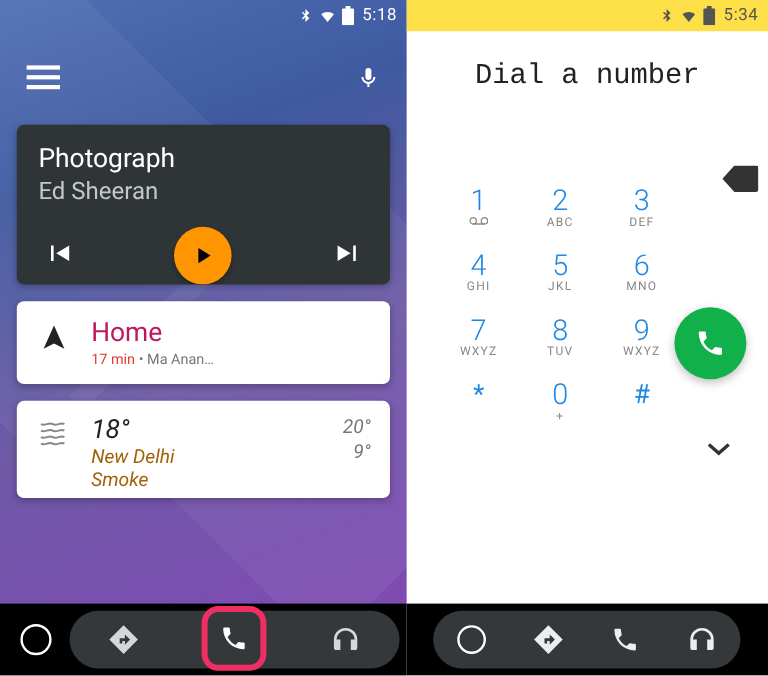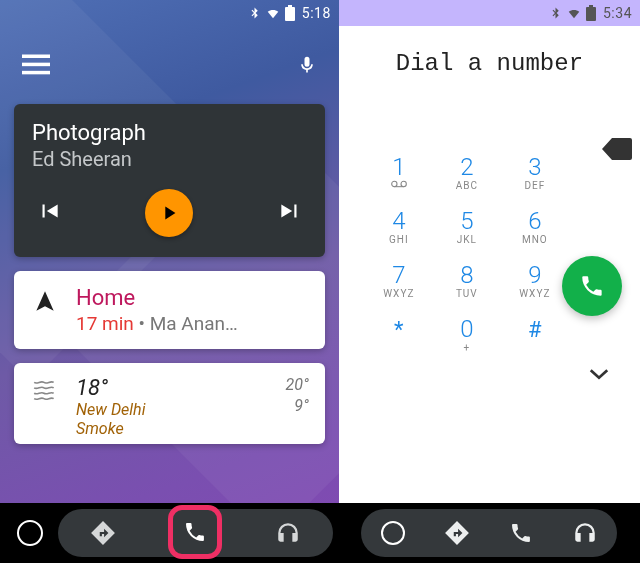--- a/index.html
+++ b/index.html
@@ -27,21 +27,21 @@
   .left-bg::before { top: 20px; left: -120px; }
   .left-bg::after  { top: 180px; left: 120px; }
 
   .status-bar {
     position: relative; height: 26px;
     display: flex; align-items: center; justify-content: flex-end;
     padding: 0 8px 0 0; gap: 3px;
     font-size: 14px;
   }
   .screen.left .status-bar { color: #fff; }
-  .screen.right .status-bar { background: #c4b5fd; color: #555; }
+  .screen.right .status-bar { background: #fde047; color: #555; }
   .status-bar .clock { margin-left: 4px; font-weight: 400; letter-spacing: .5px;}
   .bt-ic, .wifi-ic, .batt-ic { display:inline-flex; }
   .bt-ic svg, .wifi-ic svg, .batt-ic svg { display:block; }
 
   .top-bar {
     position: relative;
     height: 78px;
     display: flex; align-items: center; justify-content: space-between;
     padding: 0 22px;
   }
@@ -51,21 +51,21 @@
   .cards { position: relative; padding: 0 14px; display:flex; flex-direction:column; gap:14px; }
 
   .card {
     border-radius: 6px;
     box-shadow: 0 2px 6px rgba(0,0,0,0.25);
     overflow: hidden;
   }
   .media-card {
     background: #2f3437;
     color: #fff;
-    padding: 16px 18px 20px 18px;
+    padding: 16px 18px 0 18px;
   }
   .media-title { font-size: 22px; font-weight: 400; }
   .media-artist { font-size: 20px; color: #c4c7c9; margin-top: 2px; }
   .media-controls {
     display:flex; align-items:center; justify-content:space-between;
     margin-top: 18px;
     padding: 0 4px;
   }
   .play-btn {
     width: 48px; height: 48px; border-radius: 50%;
@@ -73,21 +73,21 @@
     display:flex; align-items:center; justify-content:center;
     box-shadow: 0 2px 4px rgba(0,0,0,.3);
   }
   .skip-btn { color:#fff; }
 
   .nav-card, .weather-card { background:#fff; }
   .nav-card { padding: 14px 16px; display:flex; align-items:flex-start; gap:16px; }
   .nav-icon { width:30px; display:flex; justify-content:center; padding-top:4px; color:#222;}
   .nav-body { flex:1; min-width:0; }
   .nav-dest { font-size: 22px; color:#be185d; }
-  .nav-sub { font-size: 19px; margin-top:2px; white-space:nowrap; overflow:hidden; text-overflow:ellipsis;}
+  .nav-sub { font-size: 12px; margin-top:2px; white-space:nowrap; overflow:hidden; text-overflow:ellipsis;}
   .nav-eta { color:#e53935; }
   .nav-sep { color:#777; }
   .nav-addr { color:#777; }
 
   .weather-card { padding: 12px 16px 6px 16px; display:flex; gap:16px; align-items:flex-start;font-style:italic;}
   .weather-icon { width:30px; color:#555; padding-top:4px; display:flex; justify-content:center;}
   .weather-body { flex:1; }
   .weather-row1 { display:flex; justify-content:space-between; align-items:baseline;}
   .weather-temp { font-size:22px; color:#222; }
   .weather-hi, .weather-lo { font-size:16px; color:#777; text-align:right; width:46px;}

